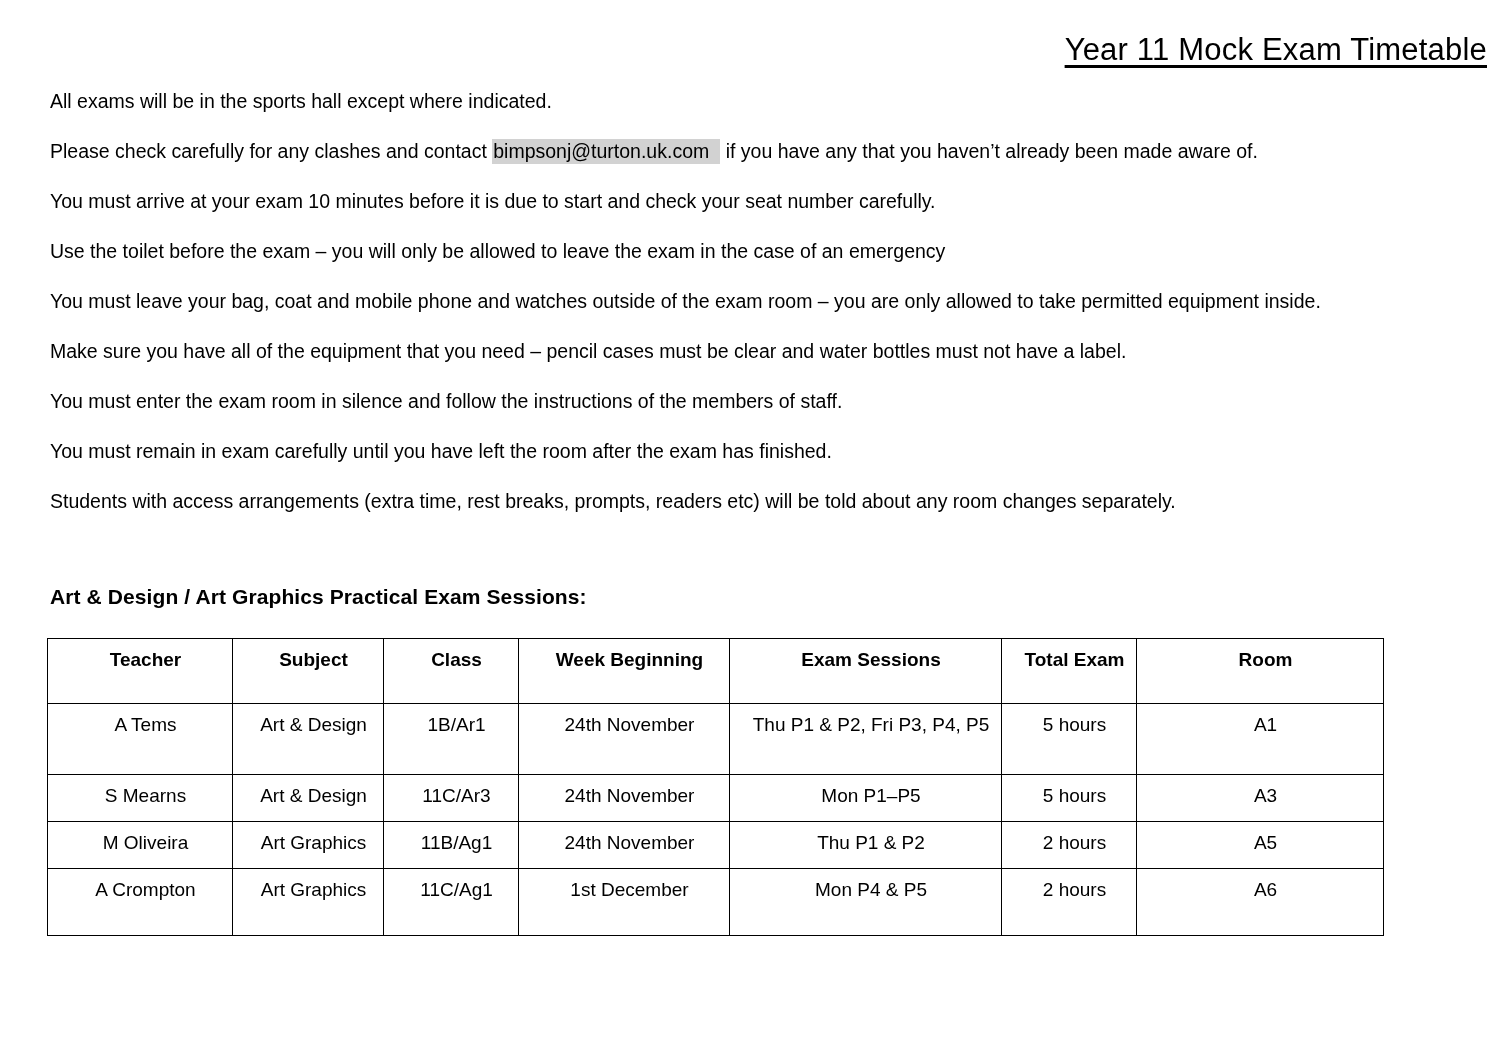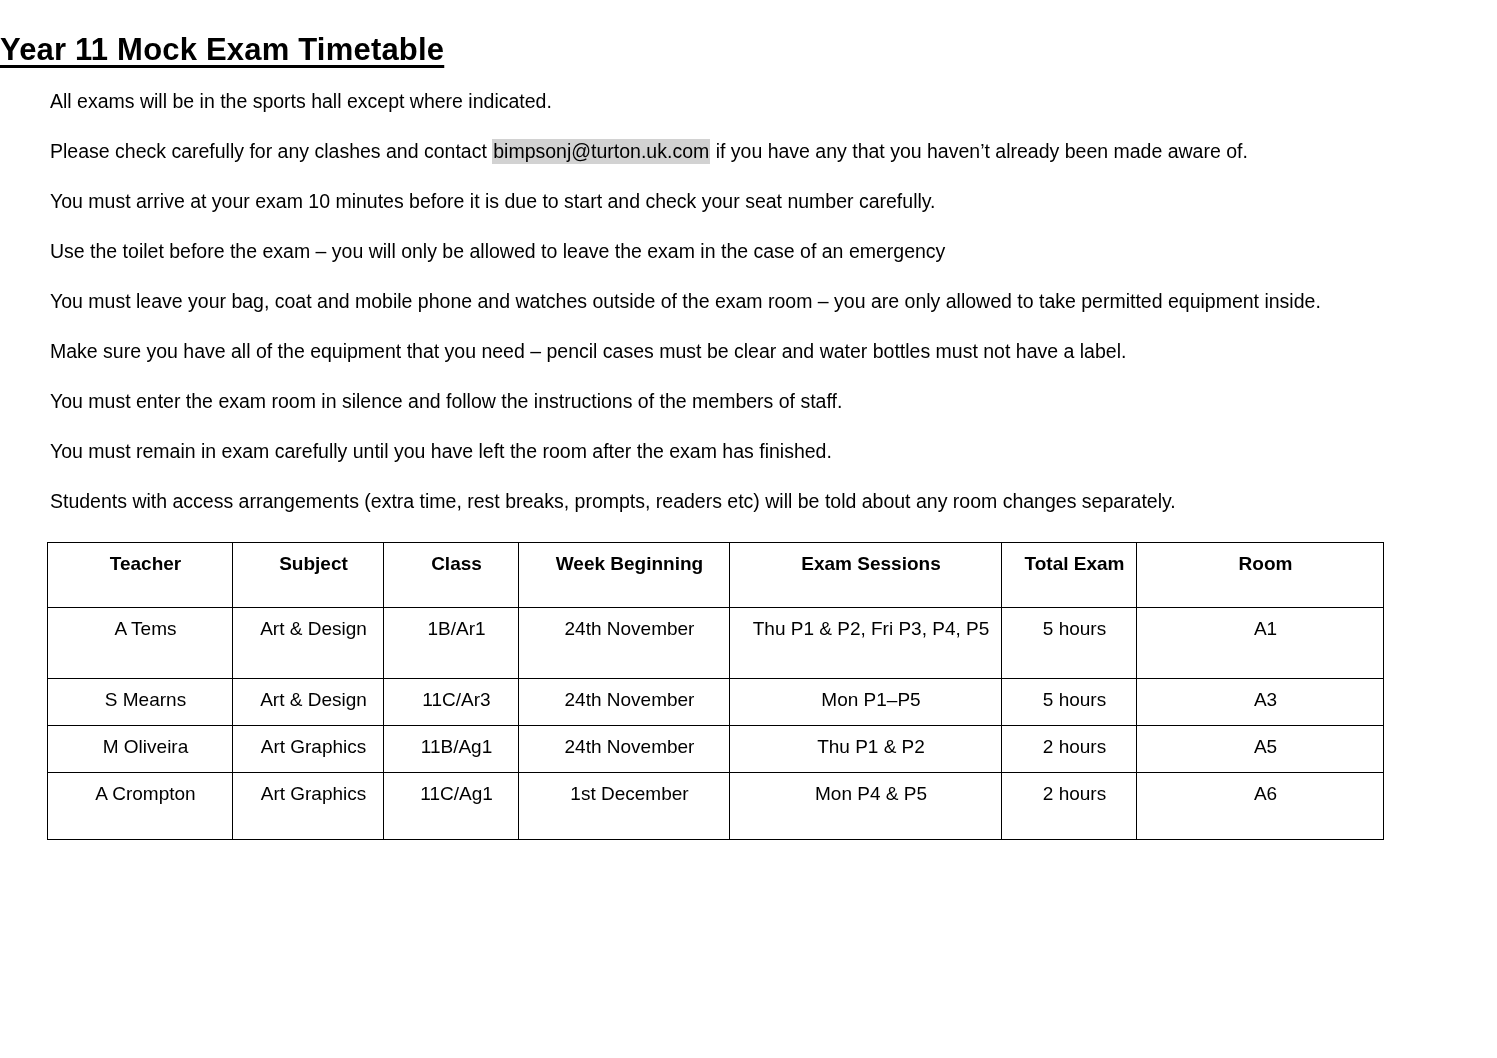--- a/index.html
+++ b/index.html
@@ -13,46 +13,46 @@
   }
   .page {
     position: relative;
     width: 1497px;
     height: 1058px;
     background: #ffffff;
     box-sizing: border-box;
     overflow: hidden;
   }
   .doc-title {
-    text-align: left;
+    text-align: right;
     font-size: 31px;
-    font-weight: bold;
+    font-weight: normal;
     letter-spacing: 0.2px;
     padding-top: 32px;
-    margin: 0 16px 0 0;
+    margin: 0 10px 0 0;
   }
   .doc-title span.ul {
     text-decoration: underline;
     text-underline-offset: 5px;
     text-decoration-thickness: 3px;
   }
   .body-block {
     margin-top: 22px;
     padding-left: 50px;
     padding-right: 40px;
   }
   p.para {
     font-size: 19.5px;
     line-height: 1.18;
     margin: 0 0 27px 0;
     white-space: nowrap;
   }
   .highlight {
     background: #d2d2d2;
-    padding: 1px 1px 2px 1px;
+    padding: 1px 11px 2px 1px;
   }
   .section-heading {
     padding-left: 50px;
     margin-top: 72px;
     margin-bottom: 0;
     font-size: 21px;
     font-weight: bold;
     letter-spacing: 0.1px;
   }
   .table-wrap {
@@ -114,20 +114,21 @@
     <p class="para">Make sure you have all of the equipment that you need – pencil cases must be clear and water bottles must not have a label.</p>
 
     <p class="para">You must enter the exam room in silence and follow the instructions of the members of staff.</p>
 
     <p class="para">You must remain in exam carefully until you have left the room after the exam has finished.</p>
 
     <p class="para">Students with access arrangements (extra time, rest breaks, prompts, readers etc) will be told about any room changes separately.</p>
 
   </div>
 
+  <h2 class="section-heading">Art &amp; Design / Art Graphics Practical Exam Sessions:</h2>
 
   <div class="table-wrap">
     <table class="timetable">
       <colgroup>
         <col class="c-teacher">
         <col class="c-subject">
         <col class="c-class">
         <col class="c-week">
         <col class="c-sessions">
         <col class="c-total">

